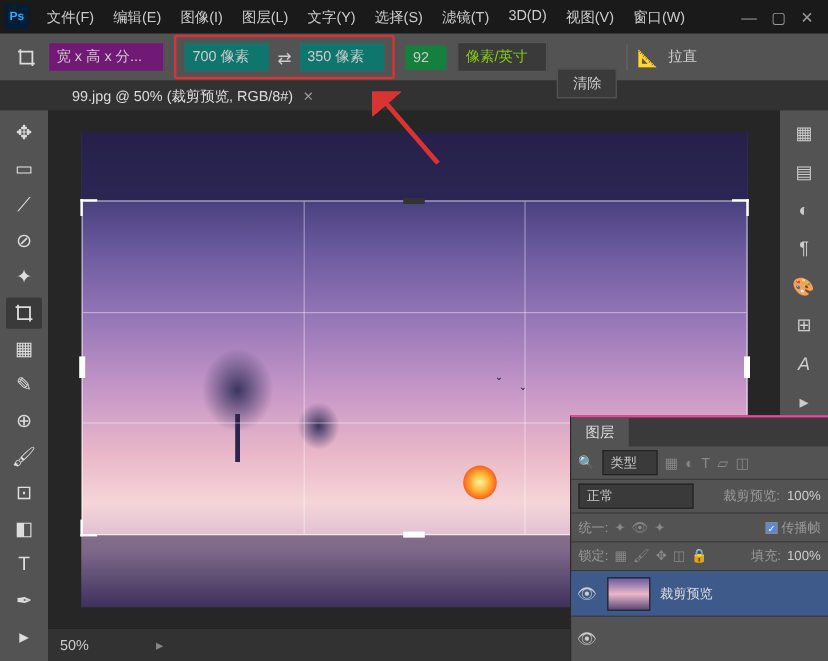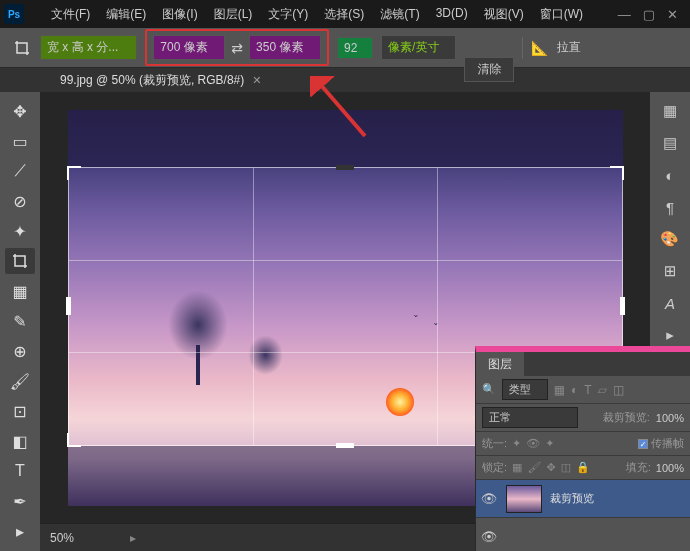--- a/index.html
+++ b/index.html
@@ -1,29 +1,29 @@
 <!DOCTYPE html>
 <html><head>
 <meta charset="utf-8">
 <style>
 * { margin: 0; padding: 0; box-sizing: border-box; font-family: "Microsoft YaHei", sans-serif; }
 body { background: #323232; width: 690px; height: 551px; overflow: hidden; position: relative; }
 
 .titlebar { height: 28px; background: #1a1a1a; display: flex; align-items: center; padding: 0 4px; }
-.ps-icon { width: 20px; height: 20px; background: #001e36; color: #31a8ff; font-size: 10px; font-weight: bold; display: flex; align-items: center; justify-content: center; border-radius: 3px; margin-right: 20px; }
+.ps-icon { width: 20px; height: 20px; background: #001e36; color: #31a8ff; font-size: 10px; font-weight: bold; display: flex; align-items: center; justify-content: center; border-radius: 3px; margin-right: 8px; }
 .menu-items { display: flex; gap: 2px; }
 .menu-item { color: #ccc; font-size: 12px; padding: 4px 7px; cursor: pointer; }
 .window-controls { margin-left: auto; display: flex; gap: 12px; padding-right: 8px; }
 .window-controls span { color: #999; font-size: 13px; cursor: pointer; }
 
 .options-bar { height: 40px; background: #535353; display: flex; align-items: center; padding: 0 12px; gap: 8px; border-bottom: 1px solid #2a2a2a; }
 .crop-tool-icon { width: 20px; height: 20px; display: flex; align-items: center; justify-content: center; color: #ddd; }
-.preset-select { background: #4d7c0f; color: #ccc; font-size: 12px; padding: 3px 18px 3px 6px; border: 1px solid #555; position: relative; }
+.preset-select { background: #701a75; color: #ccc; font-size: 12px; padding: 3px 18px 3px 6px; border: 1px solid #555; position: relative; }
 .input-group { display: flex; align-items: center; gap: 6px; border: 2px solid #d93333; padding: 4px 6px; border-radius: 2px; }
-.dim-input { background: #701a75; color: #ccc; font-size: 12px; padding: 3px 6px; border: 1px solid #555; width: 72px; }
+.dim-input { background: #0f766e; color: #ccc; font-size: 12px; padding: 3px 6px; border: 1px solid #555; width: 72px; }
 .swap-icon { color: #ccc; font-size: 14px; cursor: pointer; }
 .res-input { background: #15803d; color: #ccc; font-size: 12px; padding: 3px 6px; border: 1px solid #555; width: 36px; }
 .unit-select { background: #3a3a3a; color: #84cc16; font-size: 12px; padding: 3px 16px 3px 6px; border: 1px solid #555; }
 .clear-btn { background: #3a3a3a; color: #ccc; font-size: 12px; padding: 3px 12px; border: 1px solid #555; cursor: pointer; margin-top: 44px; }
 .divider { width: 1px; height: 22px; background: #666; }
 .opt-icon { color: #aaa; font-size: 14px; }
 
 .doc-tabs { height: 24px; background: #323232; display: flex; align-items: center; padding-left: 50px; }
 .doc-tab { background: #323232; color: #ddd; font-size: 12px; padding: 4px 10px; display: flex; align-items: center; gap: 8px; }
 .tab-close { color: #999; cursor: pointer; font-size: 11px; }
@@ -48,21 +48,21 @@
 .bird { position: absolute; font-size: 8px; color: #2a2550; }
 
 .crop-overlay { position: absolute; top: 57px; left: 0; width: 555px; height: 279px; border: 1px solid rgba(255,255,255,0.6); }
 .grid-line-v { position: absolute; top: 0; bottom: 0; width: 1px; background: rgba(255,255,255,0.4); }
 .grid-line-h { position: absolute; left: 0; right: 0; height: 1px; background: rgba(255,255,255,0.4); }
 .handle { position: absolute; background: #fff; }
 .handle.corner { width: 14px; height: 14px; border: 2px solid #fff; background: transparent; }
 .handle.edge-h { width: 18px; height: 5px; }
 .handle.edge-v { width: 5px; height: 18px; }
 
-.layers-panel { position: absolute; right: 0; bottom: 0; width: 215px; height: 205px; background: #535353; border-top: 6px solid #ec4899; border-left: 1px solid #2a2a2a; z-index: 10; }
+.layers-panel { position: absolute; right: 0; bottom: 0; width: 215px; height: 205px; background: #535353; border-top: 2px solid #ec4899; border-left: 1px solid #2a2a2a; z-index: 10; }
 .lp-tabs { height: 24px; background: #3a3a3a; display: flex; align-items: center; }
 .lp-tab { padding: 4px 12px; color: #ddd; font-size: 12px; background: #535353; }
 .lp-filter { height: 28px; display: flex; align-items: center; padding: 0 6px; gap: 6px; border-bottom: 1px solid #3a3a3a; }
 .lp-filter .sel { background: #3a3a3a; color: #ccc; font-size: 11px; padding: 2px 16px 2px 6px; border: 1px solid #222; }
 .lp-filter .ficon { color: #888; font-size: 12px; }
 .lp-blend { height: 28px; display: flex; align-items: center; padding: 0 6px; gap: 6px; border-bottom: 1px solid #3a3a3a; }
 .lp-blend .sel { background: #3a3a3a; color: #ccc; font-size: 11px; padding: 2px 24px 2px 6px; border: 1px solid #222; width: 96px; }
 .lp-blend .lbl { color: #999; font-size: 11px; margin-left: auto; }
 .lp-blend .val { color: #ccc; font-size: 11px; }
 .lp-lock { height: 24px; display: flex; align-items: center; padding: 0 6px; gap: 5px; border-bottom: 1px solid #3a3a3a; font-size: 11px; }

